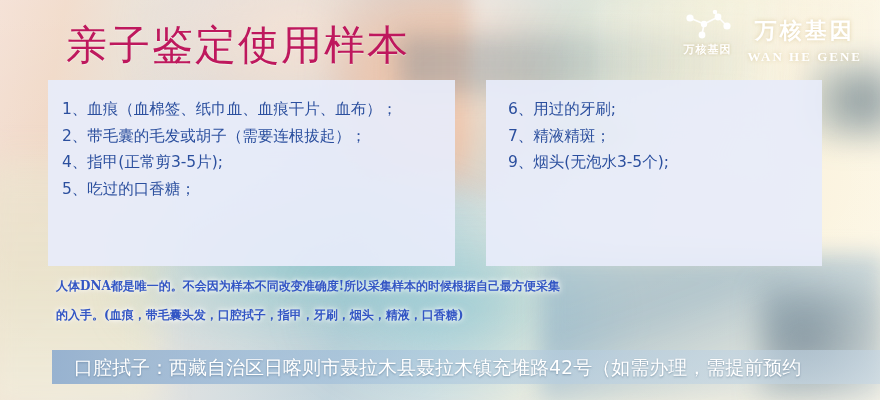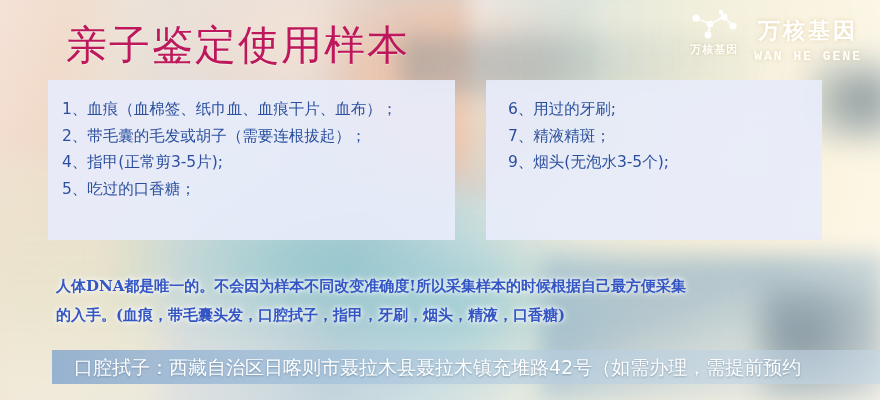--- a/index.html
+++ b/index.html
@@ -105,42 +105,42 @@
   .logo-mark{display:flex;flex-direction:column;align-items:center;}
   .logo-mark svg{display:block;}
   .logo-mark-cn{
     font-size:11px;color:#ffffff;letter-spacing:1px;margin-top:2px;font-weight:bold;
     text-shadow:0 0 3px rgba(190,160,90,0.5);
   }
   .logo-words{display:flex;flex-direction:column;align-items:center;padding-top:6px;}
   .logo-cn{font-size:22px;color:#ffffff;letter-spacing:3px;font-weight:bold;
     text-shadow:0 0 4px rgba(200,170,100,0.45);}
   .logo-en{font-size:13px;color:#ffffff;letter-spacing:2px;margin-top:3px;
-    font-family:Liberation Mono, monospace;font-weight:bold;
+    font-family:Liberation Serif, serif;font-weight:bold;
     text-shadow:0 0 4px rgba(200,170,100,0.45);}
 
   
   .panel{
-    position:absolute;top:80px;height:160px;
+    position:absolute;top:80px;height:186px;
     background:rgba(231,236,250,0.93);
   }
   .panel-left{left:48px;width:407px;}
   .panel-right{left:486px;width:336px;}
   .panel ul{list-style:none;margin:0;padding:0;}
   .panel li{
     color:#2b4f9e;font-size:15.5px;line-height:26.5px;white-space:nowrap;
     font-family:"DejaVu Sans","Liberation Sans",sans-serif;
   }
   .panel-left ul{padding:16px 0 0 14px;}
   .panel-right ul{padding:16px 4px 0 22px;}
 
   
   .note{
     position:absolute;left:56px;top:272px;width:812px;
-    color:#3356c4;font-weight:bold;font-size:15px;line-height:29px;
+    color:#3356c4;font-weight:bold;font-size:12px;line-height:29px;
     font-family:"DejaVu Serif","Liberation Serif",serif;
     text-shadow:0 0 4px rgba(255,255,255,0.95),0 0 8px rgba(255,255,255,0.8);
   }
   .note span{display:block;white-space:nowrap;}
 
   
   .addr{
     position:absolute;left:52px;top:350px;width:828px;height:34px;
     background:linear-gradient(90deg,rgba(132,166,206,0.82) 0%,rgba(150,182,214,0.72) 22%,rgba(172,199,222,0.62) 45%,rgba(186,208,226,0.60) 70%,rgba(196,214,229,0.58) 100%);
     overflow:hidden;

